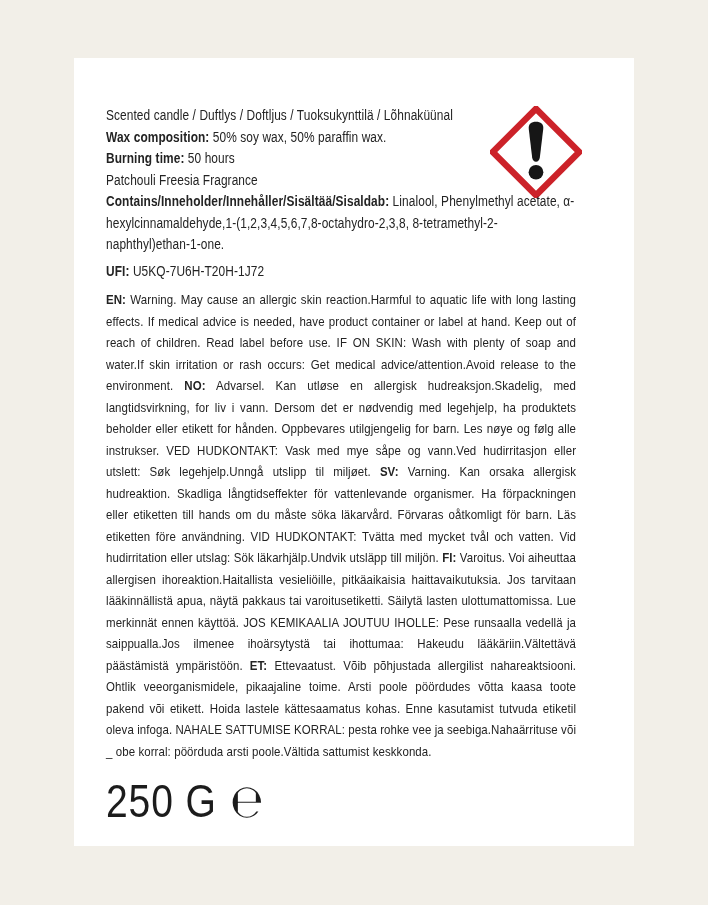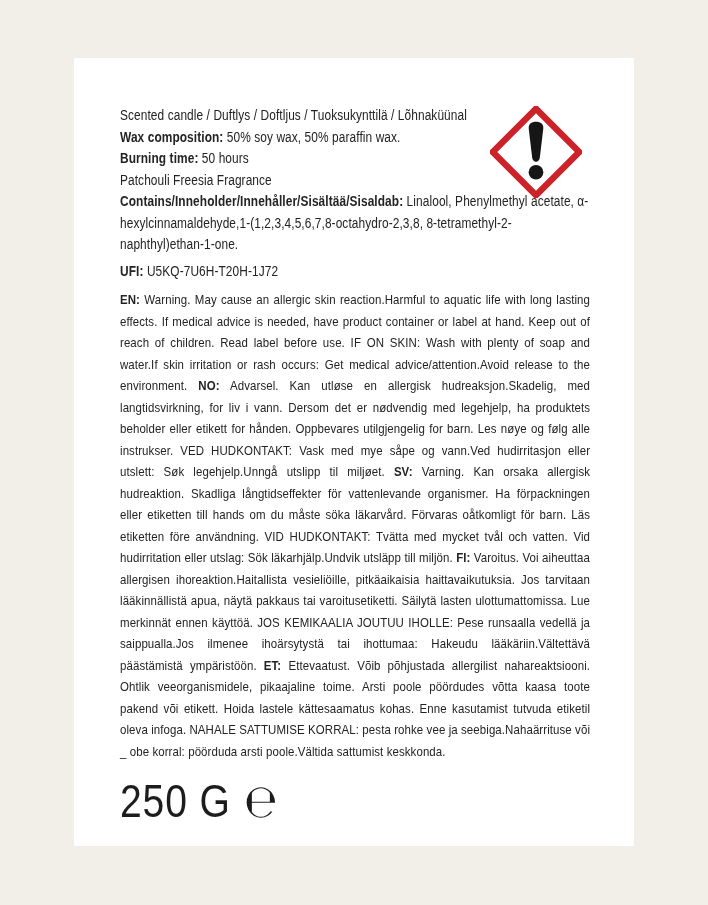--- a/index.html
+++ b/index.html
@@ -20,21 +20,21 @@
     overflow: hidden;
   }
   .card {
     position: absolute;
     left: 74px;
     top: 58px;
     width: 560px;
     height: 788px;
     background: #ffffff;
     box-sizing: border-box;
-    padding: 47px 44px 0 46px;
+    padding: 47px 44px 0 32px;
     overflow: hidden;
   }
   .pictogram {
     position: absolute;
     top: 48px;
     right: 52px;
     width: 92px;
     height: 92px;
   }
   

